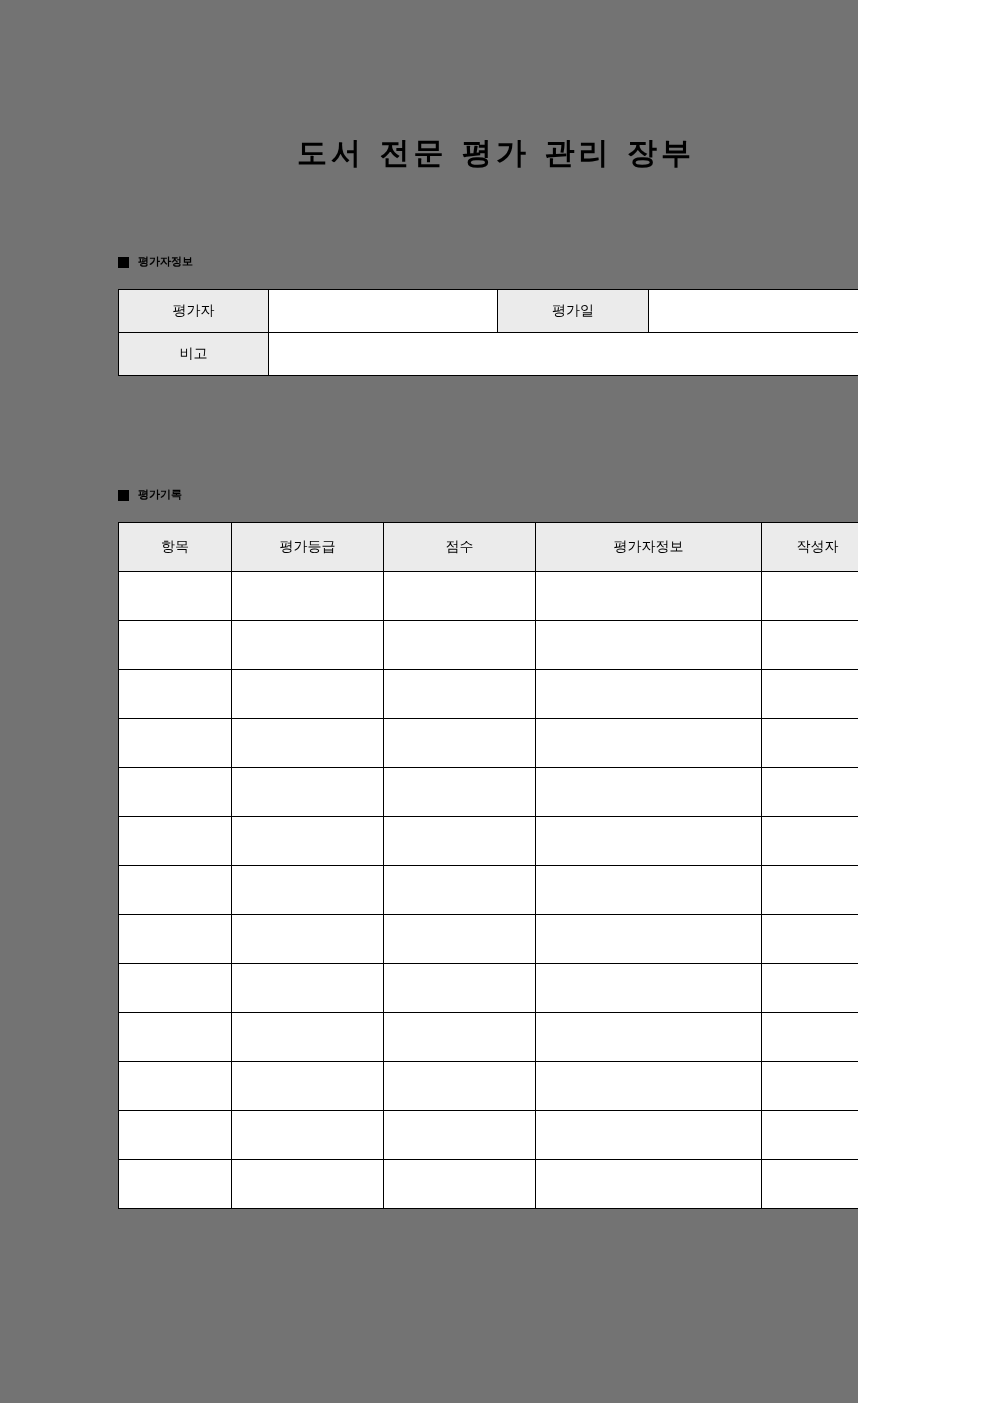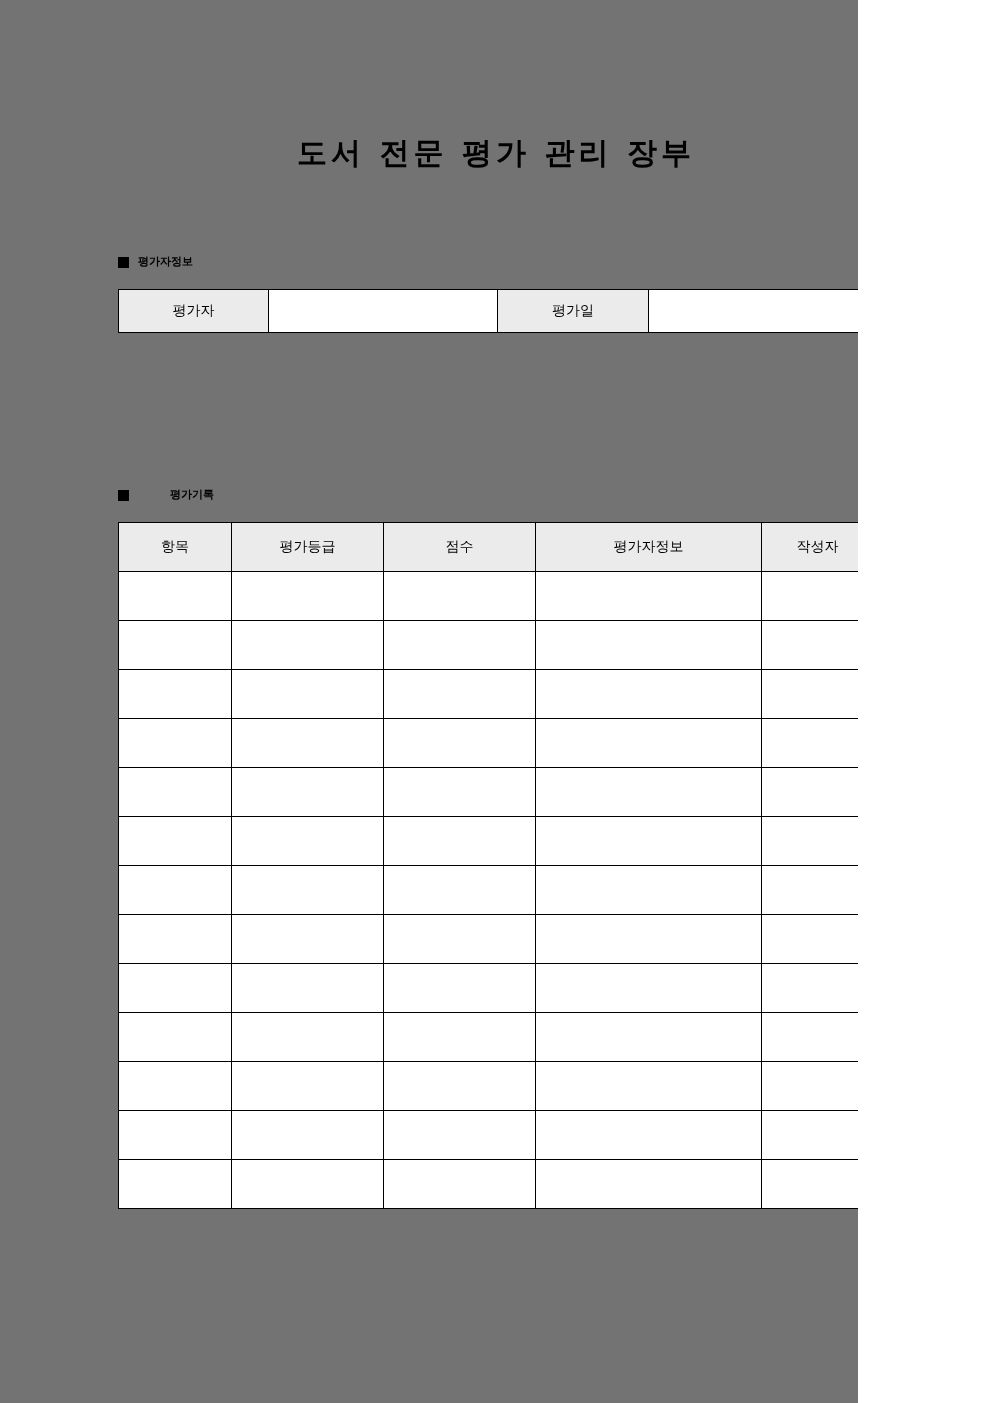--- a/index.html
+++ b/index.html
@@ -56,21 +56,21 @@
   .section-heading .bullet {
     display: inline-block;
     width: 11px;
     height: 11px;
     background: #000000;
     margin-right: 9px;
     flex: 0 0 auto;
   }
 
   #heading-evaluator { top: 251px; }
-  #heading-records  { top: 484px; gap: 32px; }
+  #heading-records  { top: 484px; }
 
   
   .doc-table {
     position: absolute;
     left: 118px;
     width: 755px;
     border-collapse: collapse;
     table-layout: fixed;
     background: #ffffff;
   }
@@ -137,20 +137,24 @@
       <col style="width:229px">
       <col style="width:151px">
       <col style="width:225px">
     </colgroup>
     <tbody>
       <tr>
         <td class="label-cell">평가자</td>
         <td class="value-cell"></td>
         <td class="label-cell">평가일</td>
         <td class="value-cell"></td>
+      </tr>
+      <tr>
+        <td class="label-cell">비고</td>
+        <td class="value-cell" colspan="3"></td>
       </tr>
     </tbody>
   </table>
 
   <div class="section-heading" id="heading-records">
     <span class="bullet"></span>
     <span>평가기록</span>
   </div>
 
   <table class="doc-table" id="records-table">

